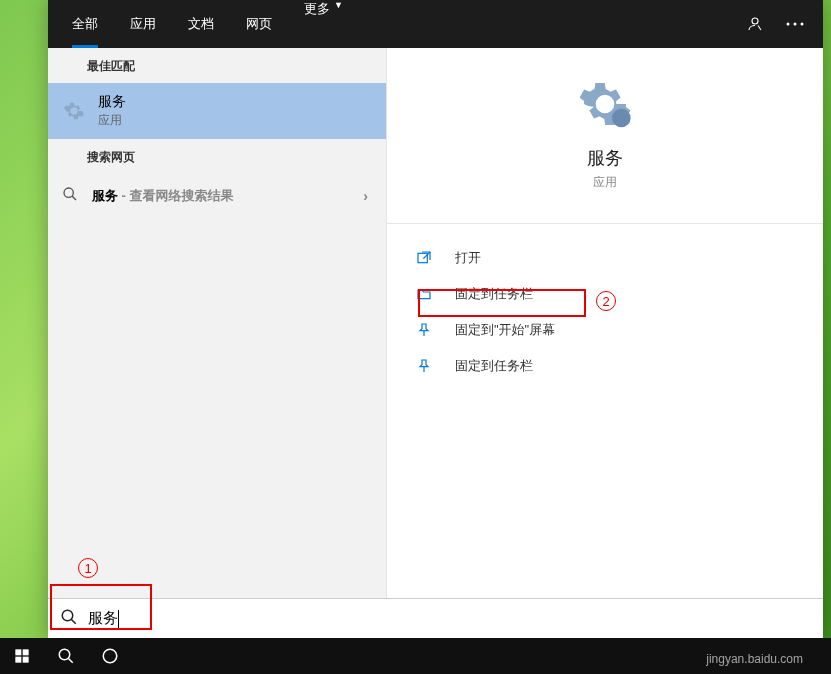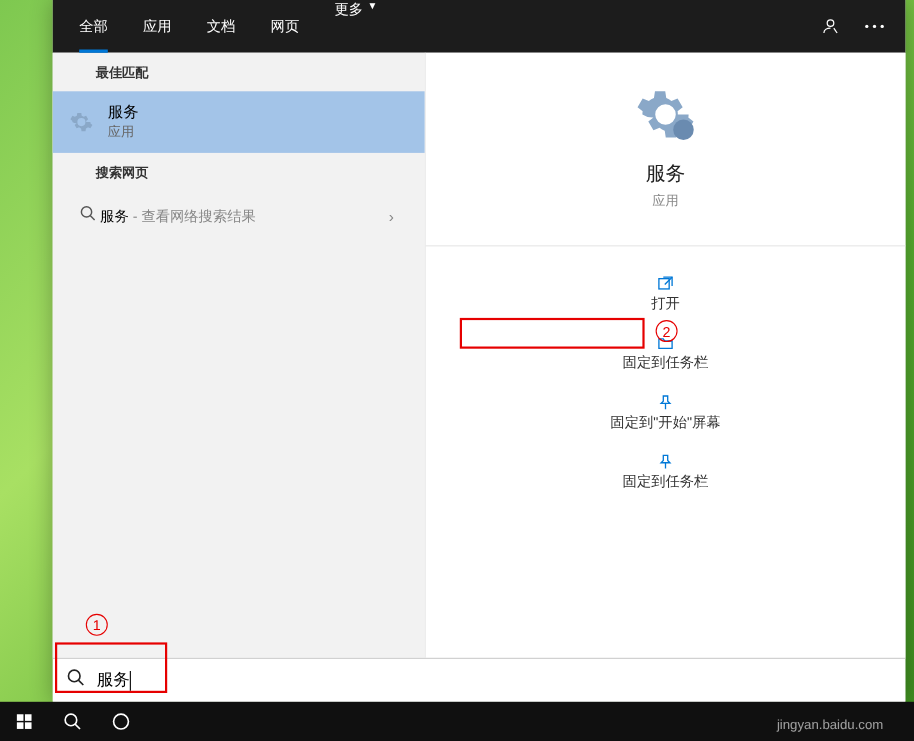--- a/index.html
+++ b/index.html
@@ -35,34 +35,34 @@
       display: flex; align-items: center; padding: 10px 14px; gap: 12px;
       cursor: pointer; position: relative;
     }
     .result-item.selected { background: #a3c4e8; }
     .result-icon { width: 24px; height: 24px; display: flex; align-items: center; justify-content: center; }
     .result-text { flex: 1; }
     .result-title { font-size: 14px; color: #000; }
     .result-sub { font-size: 12px; color: #666; margin-top: 1px; }
     .result-chevron { color: #888; font-size: 14px; padding-right: 4px; }
     
-    .web-item { padding: 12px 24px; display: flex; align-items: center; gap: 3px; cursor: pointer; }
+    .web-item { padding: 12px 14px; display: flex; align-items: center; gap: 14px; cursor: pointer; font-weight: bold; }
     .web-text { flex: 1; font-size: 13px; }
     .web-query { color: #000; }
     .web-desc { color: #888; }
     
     .right-col { flex: 1; background: #fff; display: flex; flex-direction: column; padding-top: 28px; border-left: 1px solid #e5e5e5; }
     .detail-hero { display: flex; flex-direction: column; align-items: center; padding-bottom: 20px; }
     .detail-icon { width: 56px; height: 56px; margin-bottom: 14px; }
     .detail-title { font-size: 18px; color: #222; margin-bottom: 4px; }
     .detail-sub { font-size: 12px; color: #888; }
     .detail-divider { height: 1px; background: #e5e5e5; margin: 12px 0 10px; }
     
     .action-list { padding: 6px 0; }
-    .action-item { display: flex; align-items: center; padding: 9px 28px; gap: 0; cursor: pointer; font-size: 13px; color: #333; position: relative; flex-direction: column; }
+    .action-item { display: flex; align-items: center; padding: 9px 28px; gap: 22px; cursor: pointer; font-size: 13px; color: #333; position: relative; }
     .action-icon { width: 18px; height: 18px; display: flex; align-items: center; justify-content: center; color: #0078d7; }
     
     .search-box-wrap {
       height: 40px; background: #fff; border-top: 1px solid #ccc;
       display: flex; align-items: center; padding: 0 12px; gap: 10px;
       position: relative;
     }
     .search-box-icon { color: #333; }
     .cursor-blink { display: inline-block; width: 1px; height: 18px; background: #000; animation: blink 1s infinite; vertical-align: middle; }
     @keyframes blink { 50% { opacity: 0; } }

